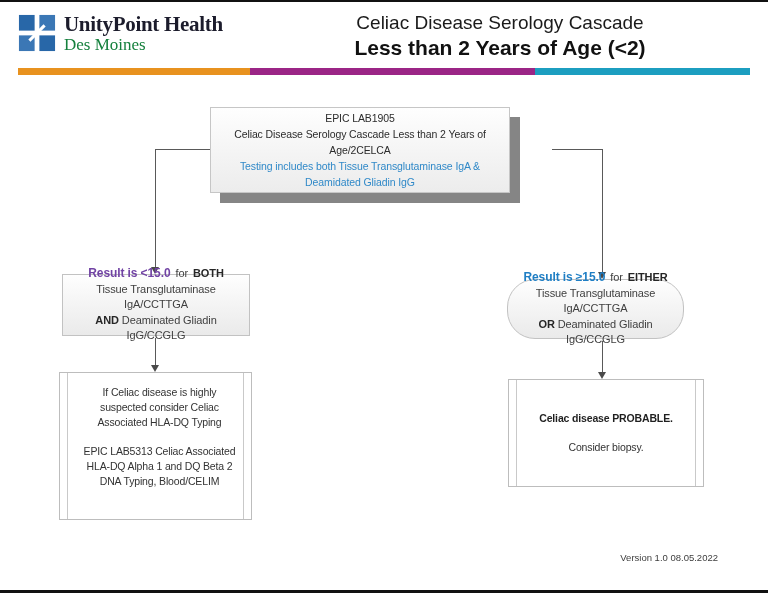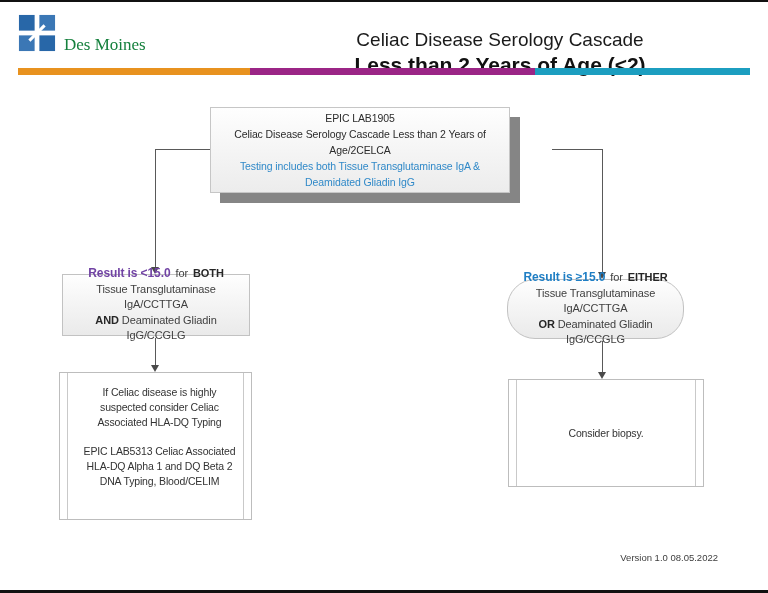--- a/index.html
+++ b/index.html
@@ -13,21 +13,21 @@
   .org-name{
     position:absolute;left:64px;top:10px;
     font-family:"Liberation Serif", serif;font-weight:700;font-size:21px;
     color:#1c1c2c;letter-spacing:-0.3px;white-space:nowrap;
   }
   .region-name{
     position:absolute;left:64px;top:33px;
     font-family:"Liberation Serif", serif;font-weight:400;font-size:17px;
     color:#15803d;white-space:nowrap;
   }
-  .title-block{position:absolute;left:260px;top:9px;width:480px;text-align:center;margin-top:17px;}
+  .title-block{position:absolute;left:260px;top:9px;width:480px;text-align:center;}
   .title-line1{font-size:19px;color:#1a1a1a;line-height:24px;}
   .title-line2{font-size:21px;font-weight:700;color:#111111;line-height:25px;}
   .accent-bar{position:absolute;left:18px;top:66px;width:732px;height:7px;display:flex;}
   .accent-bar .seg1{width:232px;height:7px;}
   .accent-bar .seg2{width:285px;height:7px;}
   .accent-bar .seg3{width:215px;height:7px;}
   
   .cline{position:absolute;background:#595959;}
   .arrow-down{
     position:absolute;width:0;height:0;
@@ -78,20 +78,21 @@
 
 <div class="page">
 
   <svg class="logo" viewBox="0 0 40 40" xmlns="http://www.w3.org/2000/svg">
     <rect x="1" y="1" width="16.5" height="16.5" fill="#2867a8"></rect>
     <rect x="22.5" y="1" width="16.5" height="16.5" fill="#3b77b5"></rect>
     <rect x="1" y="22.5" width="16.5" height="16.5" fill="#3b77b5"></rect>
     <rect x="22.5" y="22.5" width="16.5" height="16.5" fill="#2867a8"></rect>
     <line x1="12" y1="28" x2="28" y2="12" stroke="#ffffff" stroke-width="3.2"></line>
   </svg>
+  <div class="org-name">UnityPoint Health</div>
   <div class="region-name">Des Moines</div>
 
   <div class="title-block">
     <div class="title-line1">Celiac Disease Serology Cascade</div>
     <div class="title-line2">Less than 2 Years of Age (&lt;2)</div>
   </div>
 
   <div class="accent-bar">
     <div class="seg1" style="background: rgb(232, 146, 31);"></div>
     <div class="seg2" style="background: rgb(155, 37, 134);"></div>
@@ -147,18 +148,19 @@
   <div class="outcome-box left">
     <div class="rail l"></div>
     <div class="rail r"></div>
     <p class="outcome-para">If Celiac disease is highly suspected consider Celiac Associated HLA-DQ Typing</p>
     <p class="outcome-para">EPIC LAB5313 Celiac Associated HLA-DQ Alpha 1 and DQ Beta 2 DNA Typing, Blood/CELIM</p>
   </div>
 
   <div class="outcome-box right">
     <div class="rail l"></div>
     <div class="rail r"></div>
+    <p class="outcome-heading">Celiac disease PROBABLE.</p>
     <p class="outcome-para" style="margin:0;">Consider biopsy.</p>
   </div>
 
   <div class="version-label">Version 1.0 08.05.2022</div>
 
 </div>
 
 </body></html>

